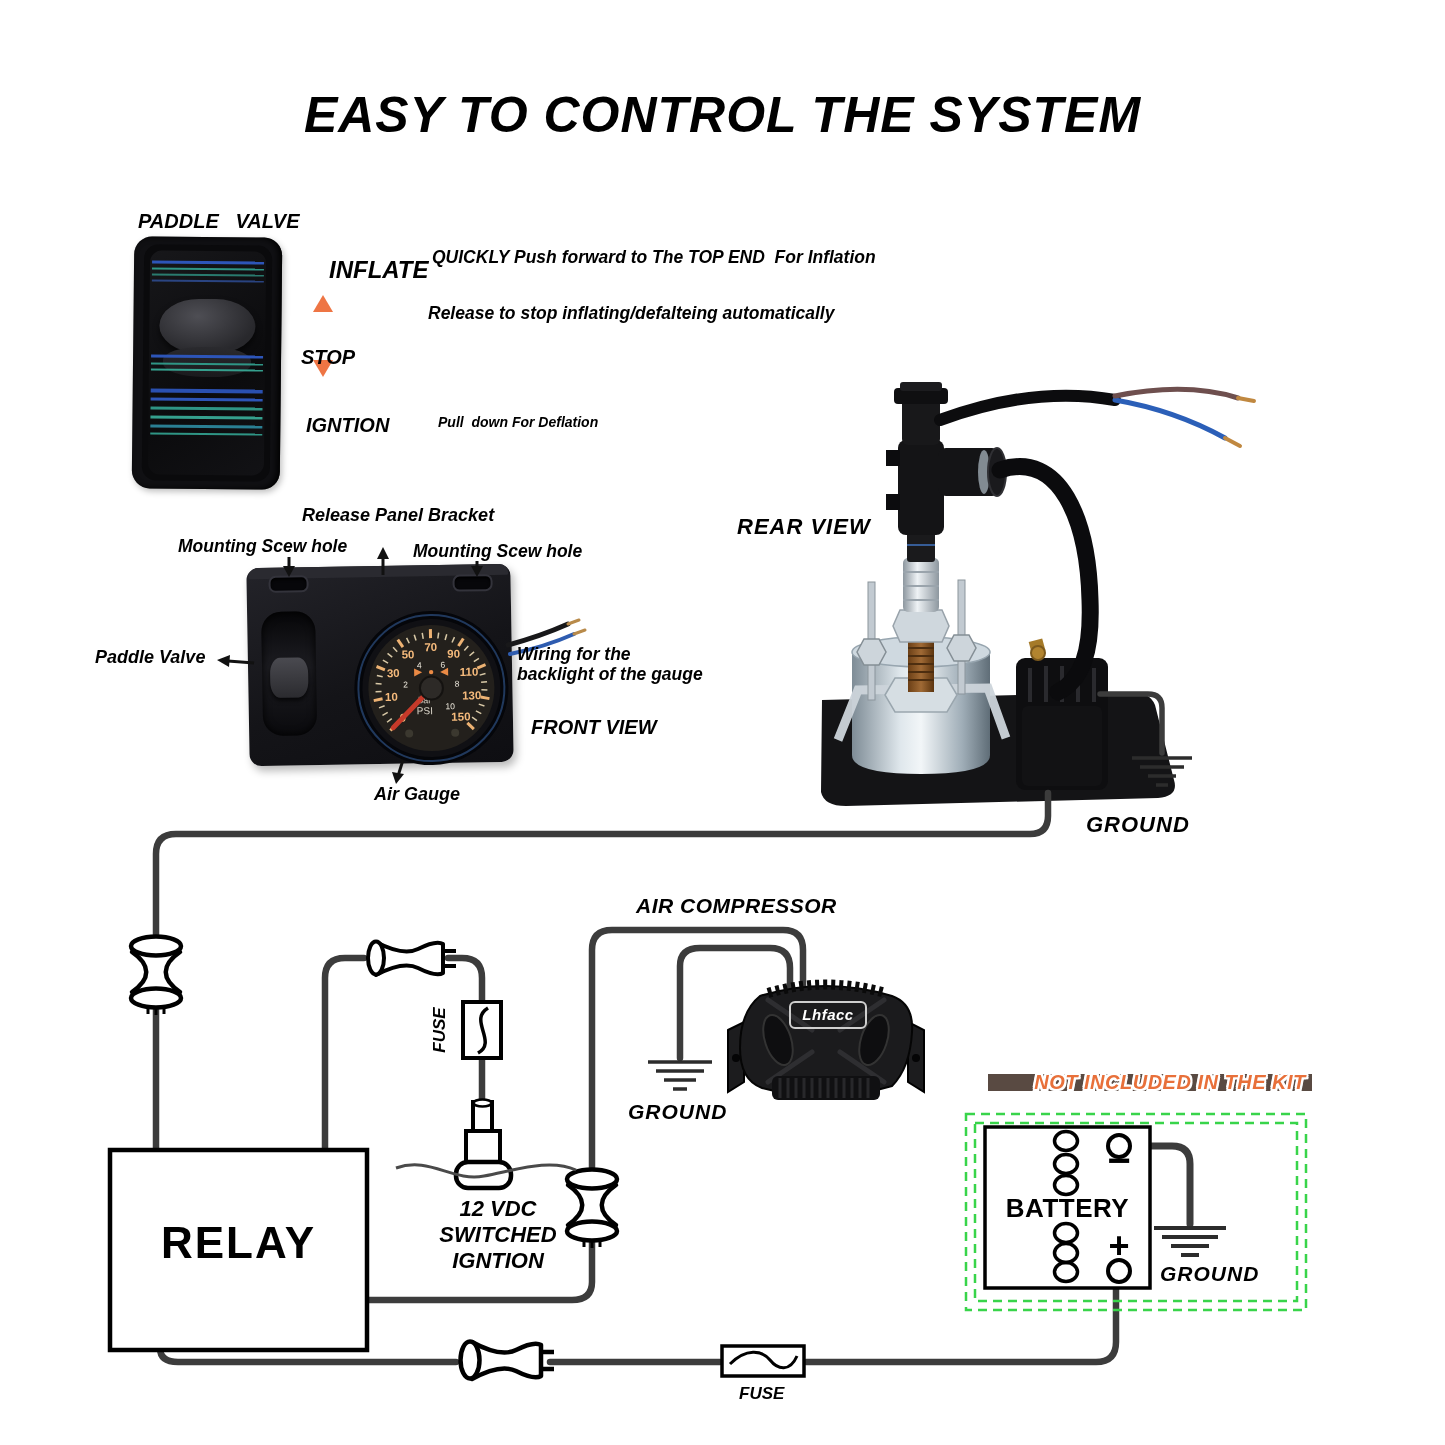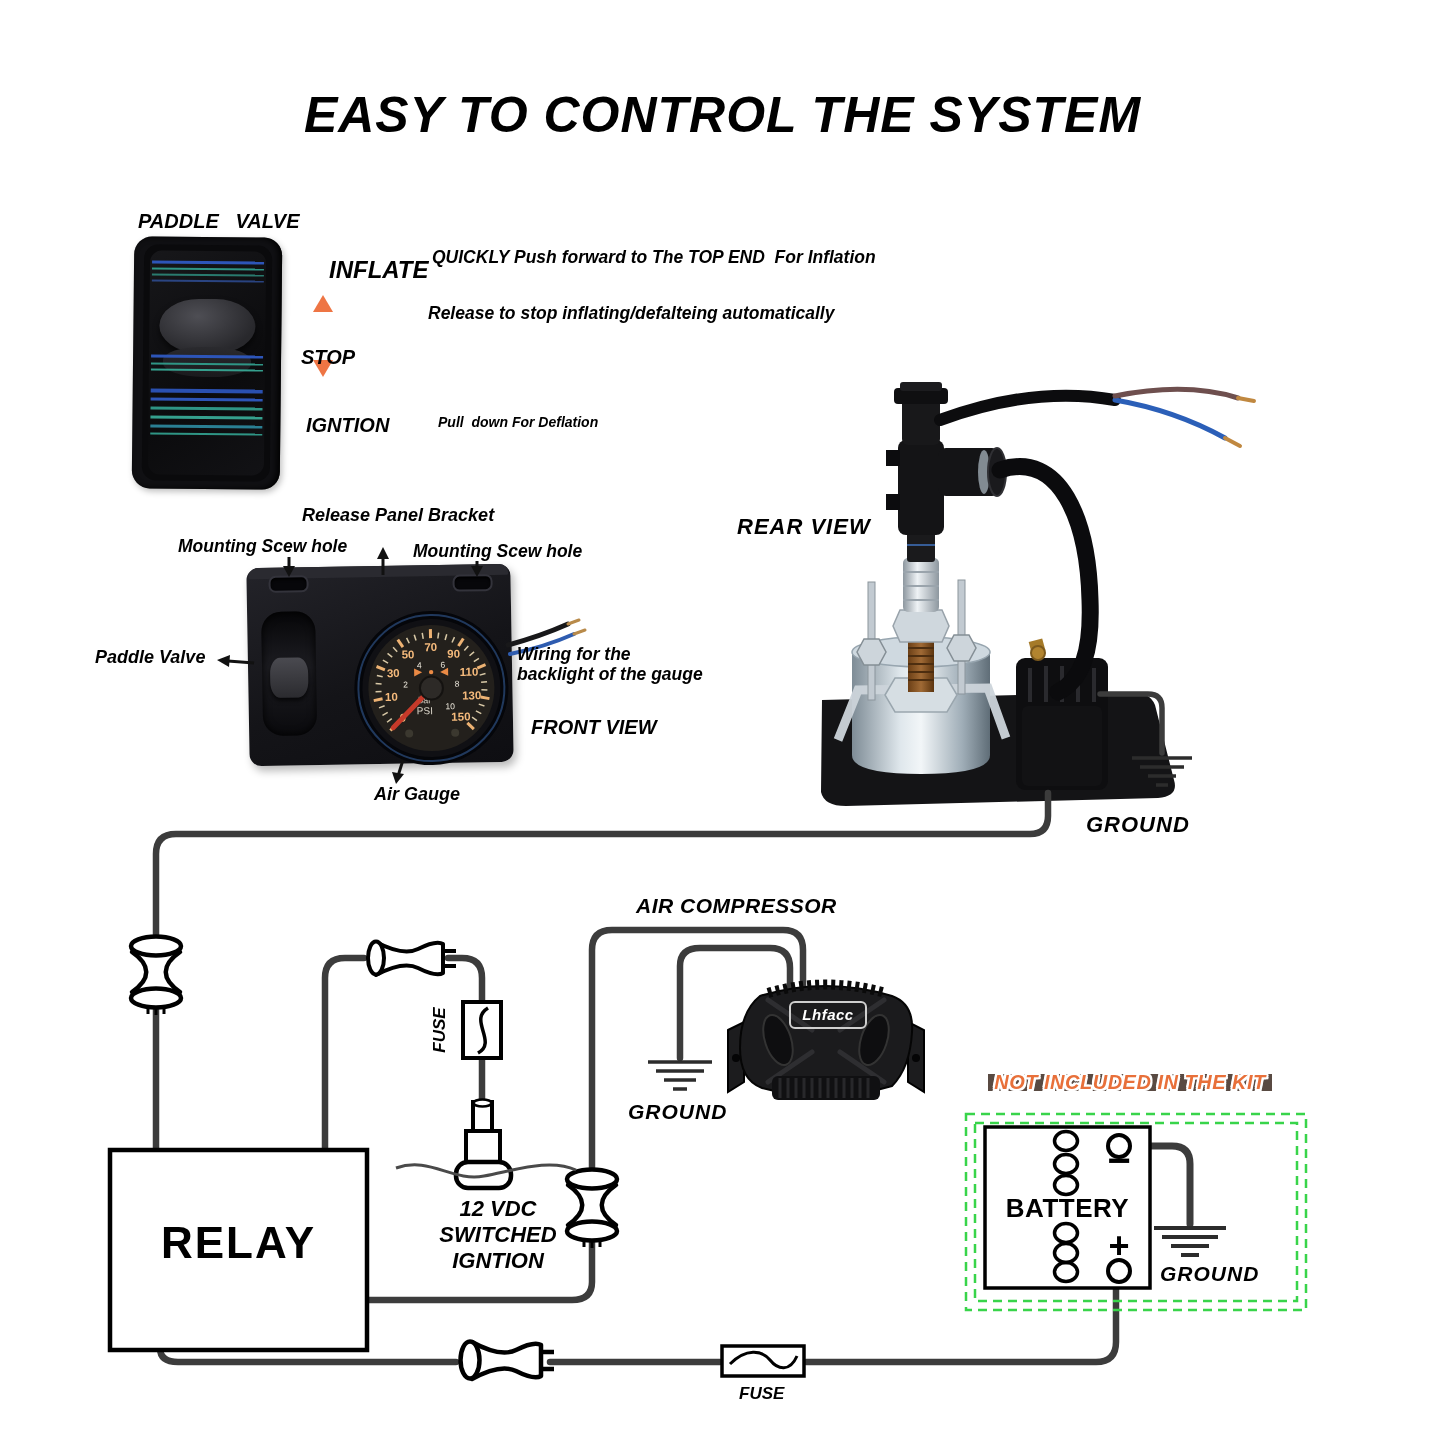--- a/index.html
+++ b/index.html
@@ -31,21 +31,21 @@
   .hole{position:absolute;width:36px;height:13px;background:#07070a;border:2px solid #33333b;border-radius:7px;box-shadow:inset 0 2px 3px #000;}
   .slot{position:absolute;left:14px;top:44px;width:54px;height:124px;border-radius:20px;
         background:linear-gradient(#060608,#1d1d22 45%,#0a0a0d);box-shadow:inset 0 0 8px #000;}
   .paddle{position:absolute;left:22px;top:90px;width:38px;height:40px;border-radius:10px/16px;
         background:linear-gradient(#4a4a50,#2b2b2f);box-shadow:0 3px 4px rgba(0,0,0,.7);}
   #gauge-wrap{position:absolute;left:104px;top:44px;width:158px;height:158px;}
   
   .badge{position:absolute;left:988px;top:1074px;width:284px;height:17px;background:#594a42;z-index:3;
          display:flex;align-items:center;justify-content:center;font-style:italic;font-weight:800;
          font-size:20px;color:#e8703a;letter-spacing:.5px;
-         text-shadow:-2px -2px 0 #fff,2px -2px 0 #fff,-2px 2px 0 #fff,2px 2px 0 #fff,-2px 0 0 #fff,2px 0 0 #fff,0 -2px 0 #fff,0 2px 0 #fff;}
+         text-shadow:-2px -2px 0 #fff,2px -2px 0 #fff,-2px 2px 0 #fff,2px 2px 0 #fff,-2px 0 0 #fff,2px 0 0 #fff,0 -2px 0 #fff,0 2px 0 #fff;padding-left:40px;}
   .brand{position:absolute;left:789px;top:1001px;width:74px;height:24px;line-height:24px;z-index:3;
          border:2px solid #cfcfcf;border-radius:6px;color:#fff;font-weight:bold;font-style:italic;
          font-size:15px;text-align:center;letter-spacing:.5px;}
   .fuse-vert{position:absolute;left:410px;top:1020px;width:60px;height:20px;z-index:3;
          transform:rotate(-90deg);text-align:center;font-style:italic;font-weight:bold;font-size:17px;}
   .term{position:absolute;z-index:3;font-weight:bold;text-align:center;font-style:normal;}
 </style>
 </head>
 <body>
 

